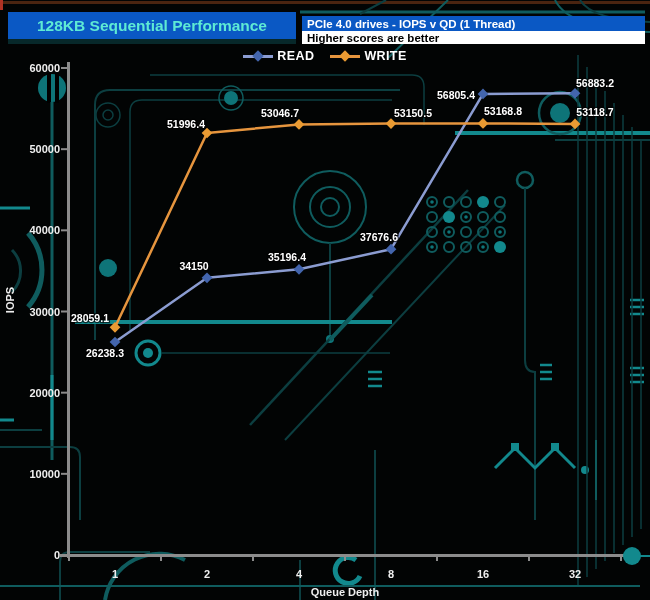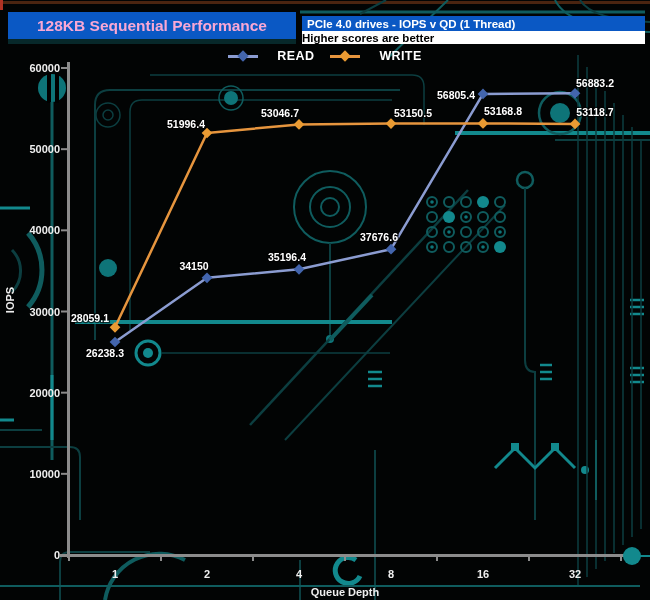--- a/index.html
+++ b/index.html
@@ -7,32 +7,32 @@
          font-family:"Liberation Sans",sans-serif;}
   svg{position:absolute;left:0;top:0;}
   
   .t1{stroke:var(--t1);fill:none}
   .t2{stroke:var(--t2);fill:none}
   .t3{stroke:var(--t3);fill:none}
   .f3{fill:var(--t3)}
   .f4{fill:var(--t4)}
   
   #title-box{position:absolute;left:8px;top:12px;width:288px;height:27px;
-    display:flex;align-items:center;justify-content:center;color:#f9a8d4;
+    display:flex;align-items:center;justify-content:center;color:#5eead4;
     font-size:15.5px;font-weight:bold;z-index:5;}
   #title-shadow{position:absolute;left:8px;top:39px;width:288px;height:5px;background:#07282a;z-index:4;}
   #right-head{position:absolute;left:302px;top:16px;width:343px;z-index:5;text-align:center;}
   #subtitle-bar{height:15px;color:#fff;font-size:11.5px;font-weight:bold;
     display:flex;align-items:center;padding-left:5px;}
   #note-bar{height:13px;background:#fff;color:#000;font-size:11.5px;font-weight:bold;
-    display:flex;align-items:center;}
+    display:flex;align-items:center;padding-left:5px;}
   
   #legend{position:absolute;left:0;top:49px;width:650px;display:flex;gap:16px;
     align-items:center;justify-content:center;z-index:5;}
-  .legend-item{display:flex;align-items:center;gap:19px;}
+  .legend-item{display:flex;align-items:center;gap:4px;}
   .lswatch{position:relative;width:30px;height:9px;}
   .lline{position:absolute;left:0;top:3px;width:30px;height:3px;}
   .ldia{position:absolute;left:11px;top:0px;width:8px;height:8px;transform:rotate(45deg);}
   .llabel{color:#fff;font-size:12.5px;font-weight:bold;letter-spacing:.4px;}
   .tick{font-family:"Liberation Sans",sans-serif;font-size:11px;font-weight:bold;fill:#efefef;}
   .dlabel{font-family:"Liberation Sans",sans-serif;font-size:10.5px;font-weight:bold;fill:#ffffff;
     paint-order:stroke;stroke:#000;stroke-width:2.5px;stroke-opacity:.65;}
 </style>
 </head>
 <body>

